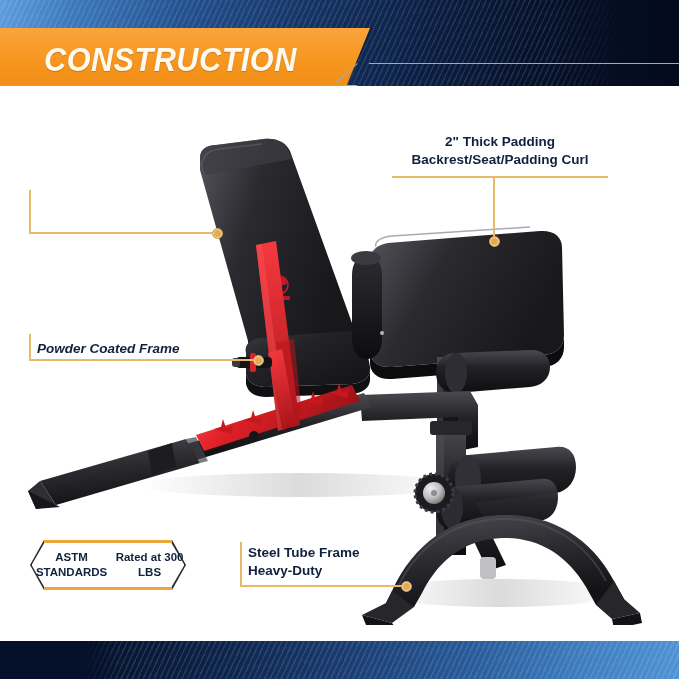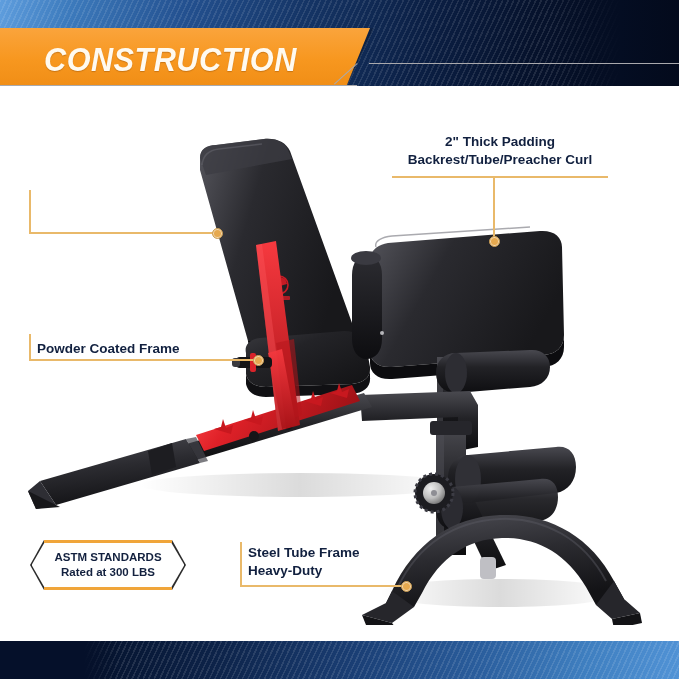--- a/index.html
+++ b/index.html
@@ -110,21 +110,21 @@
     clip-path:polygon(14px 0, 142px 0, 156px 25px, 142px 50px, 14px 50px, 0 25px);
   }
   .astm-inner{
     position:absolute;left:1.6px;top:1.6px;right:1.6px;bottom:1.6px;
     background:#ffffff;
     clip-path:polygon(13.5px 0, 139px 0, 152.8px 23.4px, 139px 46.8px, 13.5px 46.8px, 0 23.4px);
   }
   .astm-edge-top{position:absolute;left:14px;top:0;width:128px;height:3px;background:#f0a53a;}
   .astm-edge-bot{position:absolute;left:14px;bottom:0;width:128px;height:3px;background:#f0a53a;}
   .astm-text{
-    position:absolute;inset:0;display:flex;flex-direction:column;
+    position:absolute;inset:0;display:flex;flex-direction:row;
     align-items:center;justify-content:center;
     color:#13213f;font-size:11.5px;font-weight:bold;line-height:1.32;text-align:center;
   }
 
   
   .bench{position:absolute;left:0;top:95px;width:679px;height:530px;}
   .bench svg{display:block;}
 </style>
 </head>
 <body>
@@ -326,31 +326,31 @@
         <path d="M392,496 L386,508 L362,520 L392,528 L414,512 Z" fill="#26262b"></path>
         <path d="M398,492 C418,450 454,426 500,424 C544,422 584,444 606,486" stroke="#5a5a63" stroke-width="2" fill="none" opacity="0.45"></path>
         <path d="M362,520 L392,528 L398,536 L366,530 Z" fill="#131316"></path>
         <path d="M612,524 L640,518 L642,528 L614,534 Z" fill="#131316"></path>
       </g>
     </svg>
   </div>
 
   <div class="anno" style="left:392px;top:133px;width:216px;text-align:center;">
     <span class="ln">2" Thick Padding</span>
-    <span class="ln">Backrest/Tube/Preacher Curl</span>
+    <span class="ln">Backrest/Seat/Padding Curl</span>
   </div>
   <div class="lead-h" style="left:392px;top:176px;width:216px;"></div>
   <div class="lead-v" style="left:493px;top:176px;height:65px;"></div>
   <div class="dot" style="left:489px;top:236px;"></div>
 
   <div class="lead-v" style="left:29px;top:190px;height:44px;"></div>
   <div class="lead-h" style="left:29px;top:232px;width:187px;"></div>
   <div class="dot" style="left:212px;top:228px;"></div>
 
-  <div class="anno" style="left:37px;top:340px;">
+  <div class="anno" style="left:37px;top:340px;font-style:italic;">
     <span class="ln">Powder Coated Frame</span>
   </div>
   <div class="lead-v" style="left:29px;top:334px;height:27px;"></div>
   <div class="lead-h" style="left:29px;top:359px;width:228px;"></div>
   <div class="dot" style="left:253px;top:355px;"></div>
 
   <div class="anno" style="left:248px;top:544px;">
     <span class="ln">Steel Tube Frame</span>
     <span class="ln">Heavy-Duty</span>
   </div>

